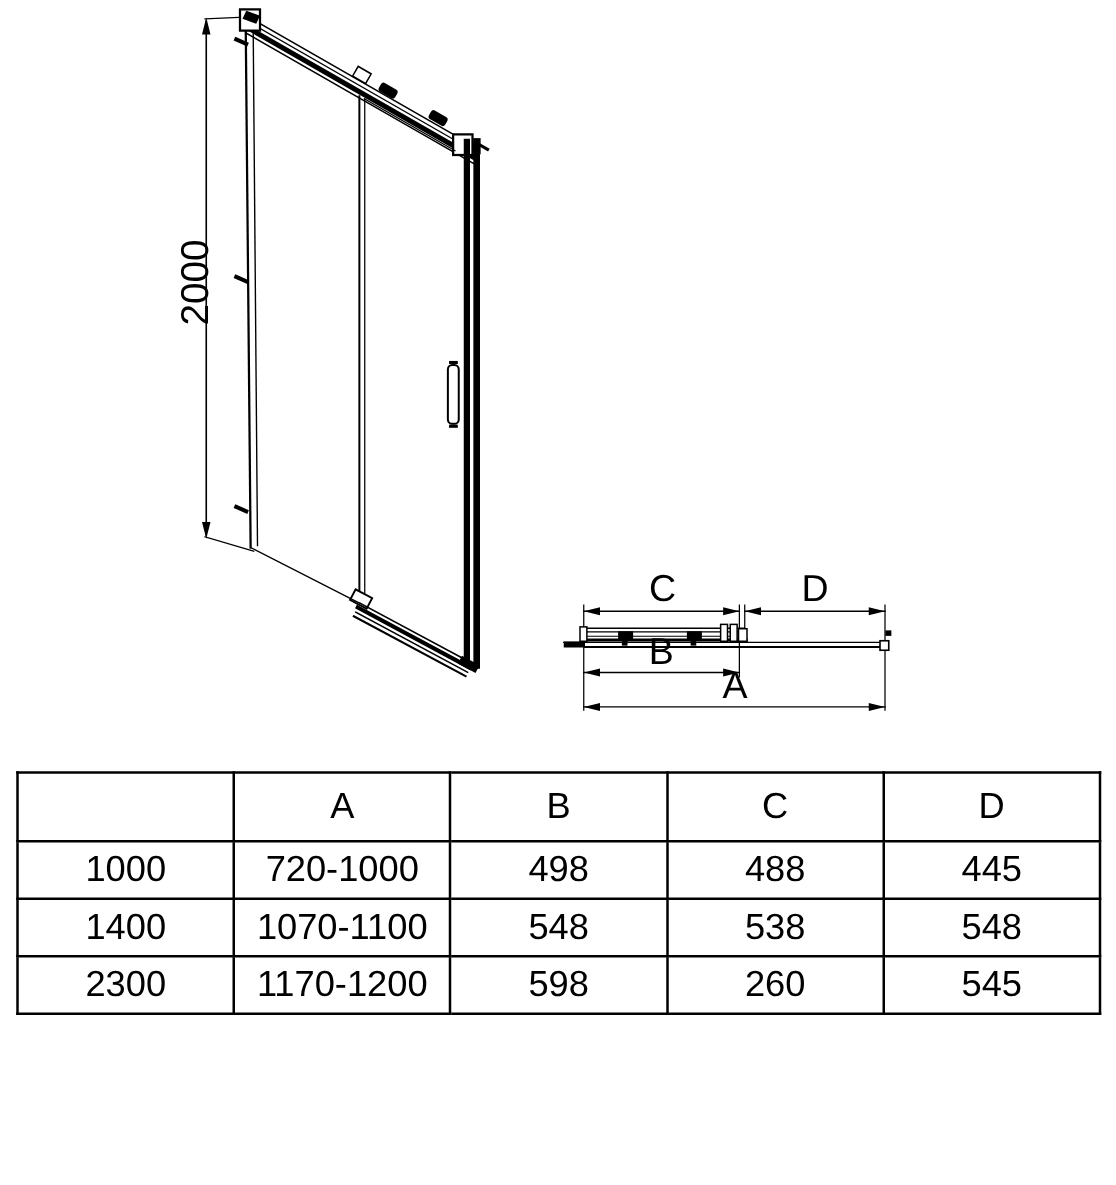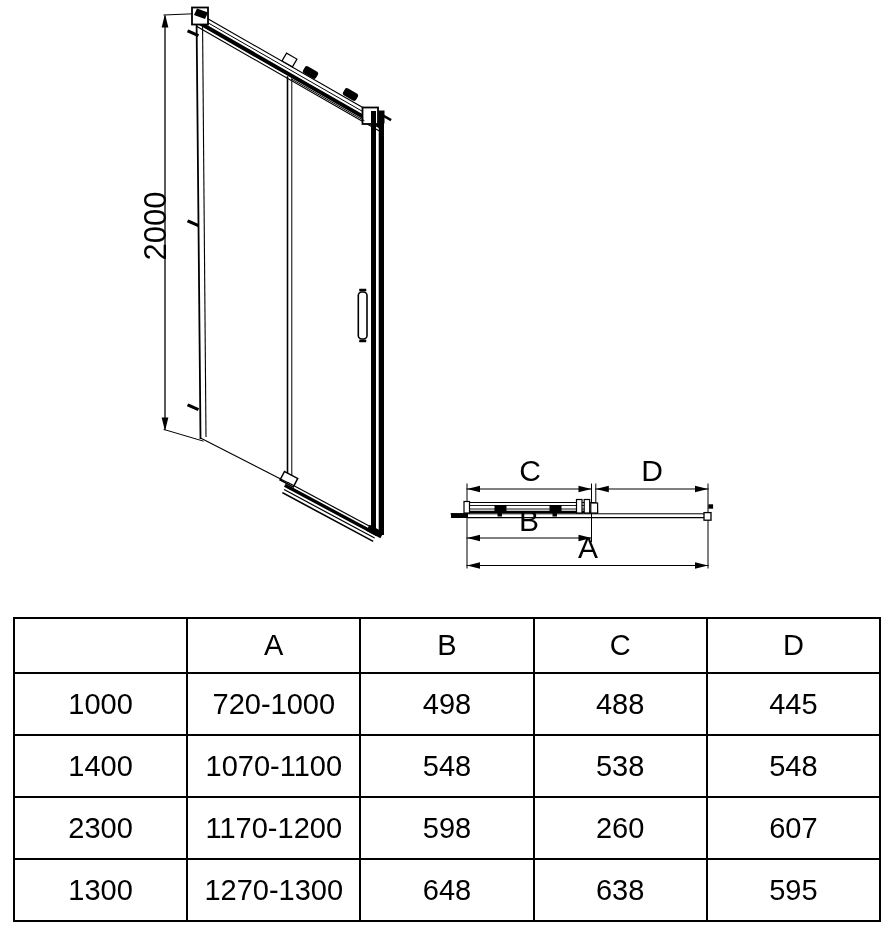--- a/index.html
+++ b/index.html
@@ -4,21 +4,21 @@
 <style>
   html,body{margin:0;padding:0;background:#ffffff;}
   #page{position:relative;width:893px;height:948px;background:#ffffff;overflow:hidden;
         font-family:"Liberation Sans",sans-serif;color:#000;}
   #drawing{position:absolute;left:0;top:0;}
   #dim-table{position:absolute;left:13px;top:617px;width:868px;
              border-collapse:collapse;table-layout:fixed;}
   #dim-table td,#dim-table th{border:2px solid #000;text-align:center;vertical-align:middle;
              font-size:29px;font-weight:400;color:#000;padding:0;background:#fff;}
   #dim-table tr.hdr{height:55px;}
-  #dim-table tr.row{height:62px;}
+  #dim-table tr.row{height:46px;}
   svg text{fill:#000;stroke:none;font-family:"Liberation Sans",sans-serif;}
 </style>
 </head>
 <body>
 
 <div id="page">
 
   <svg id="drawing" width="893" height="600" viewBox="0 0 893 600">
 
     <g stroke="#000" fill="none" stroke-linecap="square">
@@ -166,24 +166,17 @@
         <td>1070-1100</td>
         <td>548</td>
         <td>538</td>
         <td>548</td>
       </tr>
       <tr class="row">
         <td>2300</td>
         <td>1170-1200</td>
         <td>598</td>
         <td>260</td>
-        <td>607</td>
-      </tr>
-      <tr class="row">
-        <td>1300</td>
-        <td>1270-1300</td>
-        <td>648</td>
-        <td>638</td>
-        <td>595</td>
+        <td>545</td>
       </tr>
     </tbody>
   </table>
 </div>
 
 </body></html>

